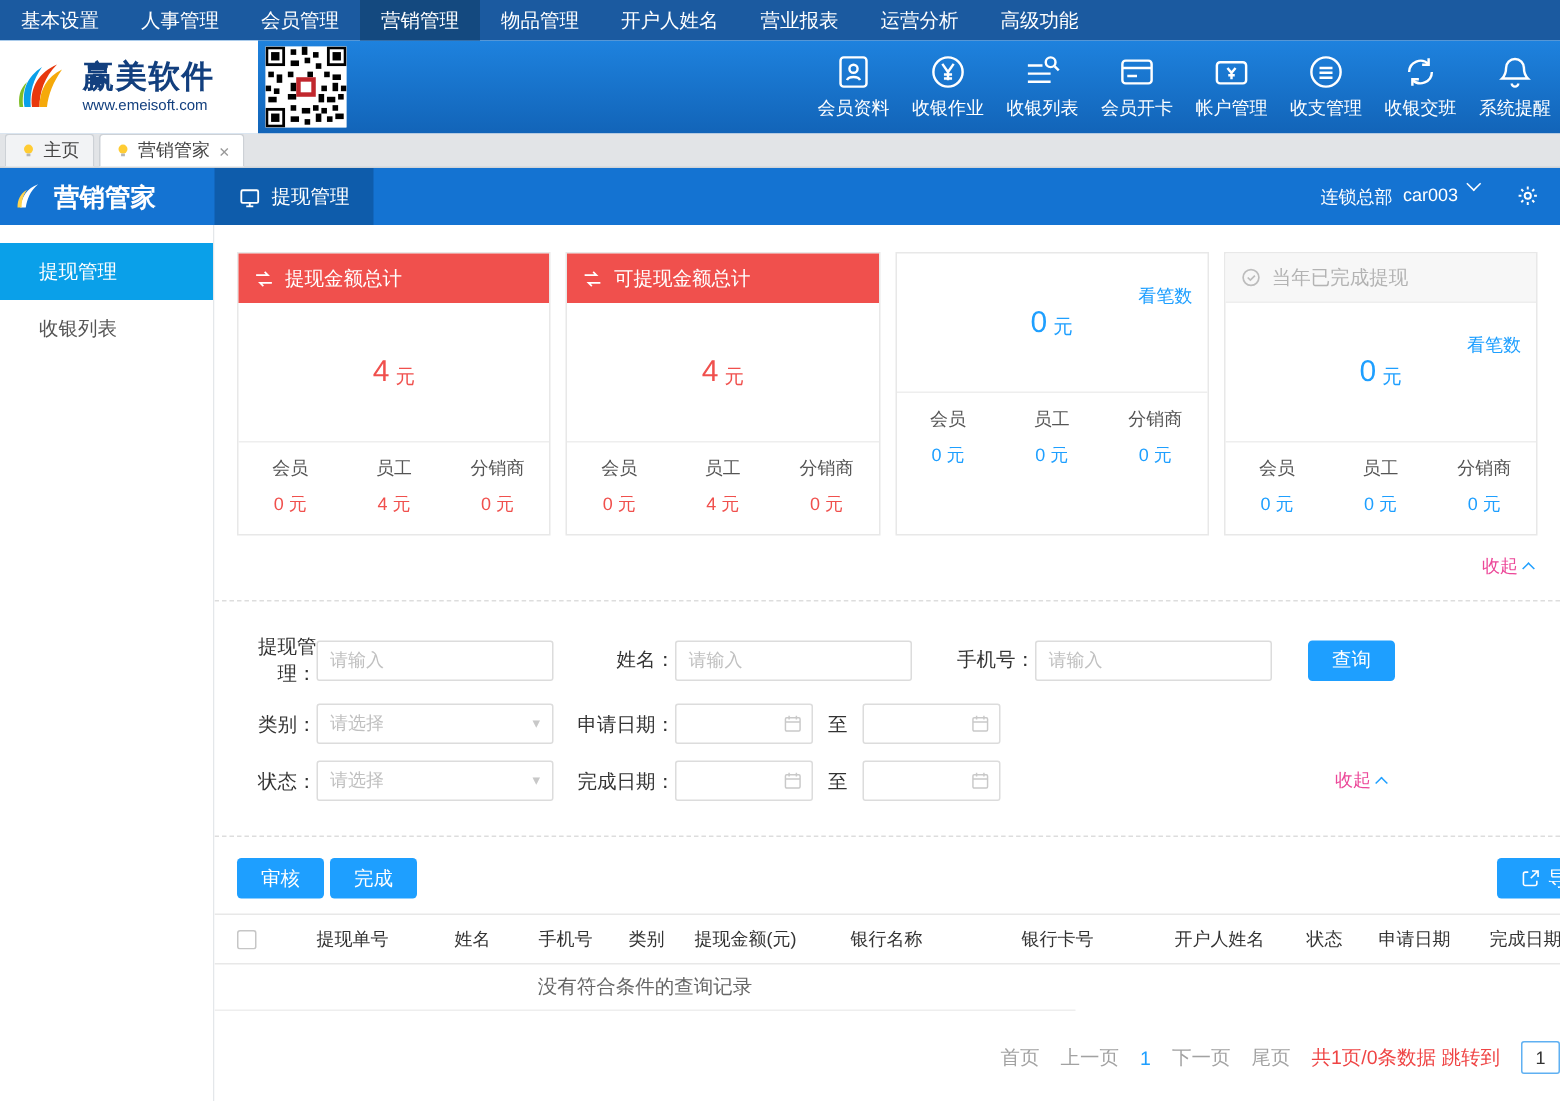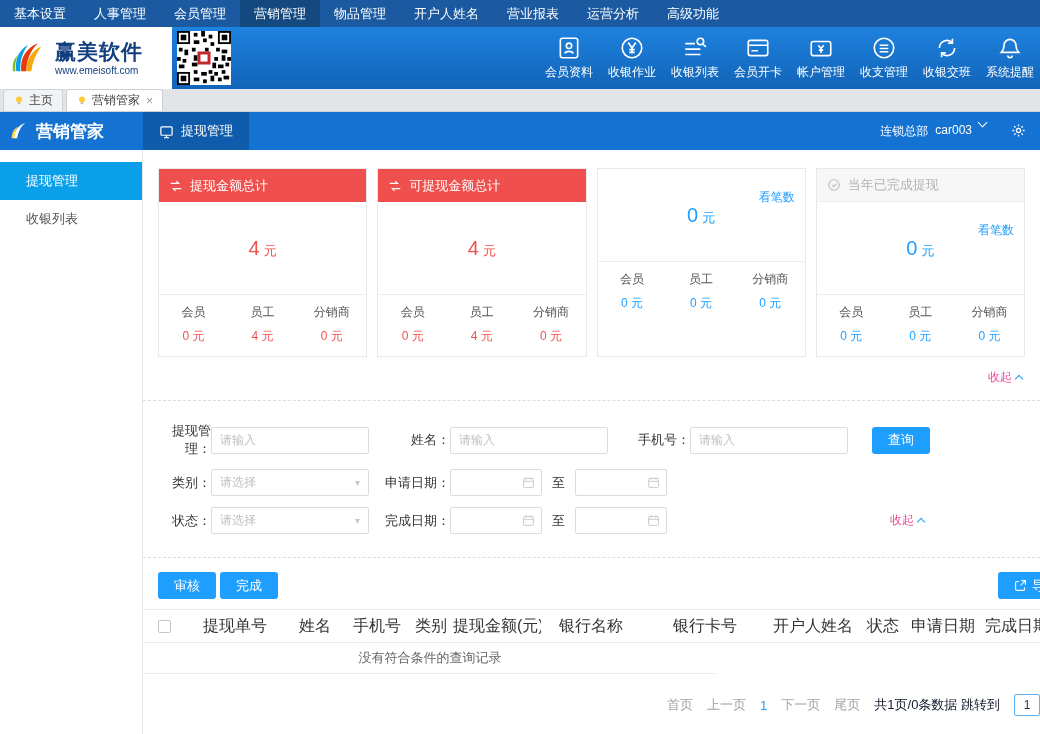--- a/index.html
+++ b/index.html
@@ -76,30 +76,30 @@
   .sel-arrow{color:#c8c8c8;font-size:10px}
   .d-input{width:92px;height:27px;border:1px solid #dcdcdc;border-radius:2px;display:flex;align-items:center;justify-content:flex-end;padding:0 6px;background:#fff;cursor:pointer}
   .to-label{margin:0 10px;font-size:13px;color:#333}
   .btn{height:27px;background:#1e9fff;color:#fff;border:none;border-radius:3px;font-size:13px;padding:0 16px;cursor:pointer;font-family:inherit}
   .search-btn{margin-left:24px}
   .filters-collapse{margin-left:auto;margin-right:108px}
 
   
   .actions-row{position:relative;padding:14px 15px 10px;display:flex;gap:4px}
   .export-btn{position:absolute;right:-34px;top:14px;display:flex;align-items:center;gap:5px}
-  .thead{display:flex;align-items:center;height:34px;border-top:1px solid #e8e8e8;border-bottom:1px solid #e8e8e8;font-size:16px;color:#333}
+  .thead{display:flex;align-items:center;height:34px;border-top:1px solid #e8e8e8;border-bottom:1px solid #e8e8e8;font-size:12px;color:#333}
   .th{text-align:center;flex:none;overflow:hidden;white-space:nowrap}
   .checkbox{width:13px;height:13px;border:1px solid #c6c6c6;border-radius:2px;background:#fff;display:inline-block;cursor:pointer;vertical-align:middle}
   .empty-row{height:31px;border-bottom:1px solid #eee;display:flex;align-items:center;justify-content:center;font-size:13px;color:#666;width:64%}
 
   
   .pager{display:flex;align-items:center;justify-content:flex-end;gap:14px;padding:20px 4px 0;font-size:13px;color:#a2a2a2}
   .pg{cursor:pointer}
   .pg.current{color:#1e9fff}
-  .pg-summary{color:#0f172a}
+  .pg-summary{color:#ef4444}
   .jump-input{width:26px;height:22px;border:1px solid #5fb0f2;border-radius:2px;text-align:center;font-size:12px;color:#333;outline:none;margin-right:-4px}
 </style>
 </head>
 <body>
 
 <div class="topbar">
   <span class="menu-item">基本设置</span>
   <span class="menu-item">人事管理</span>
   <span class="menu-item">会员管理</span>
   <span class="menu-item active">营销管理</span>

